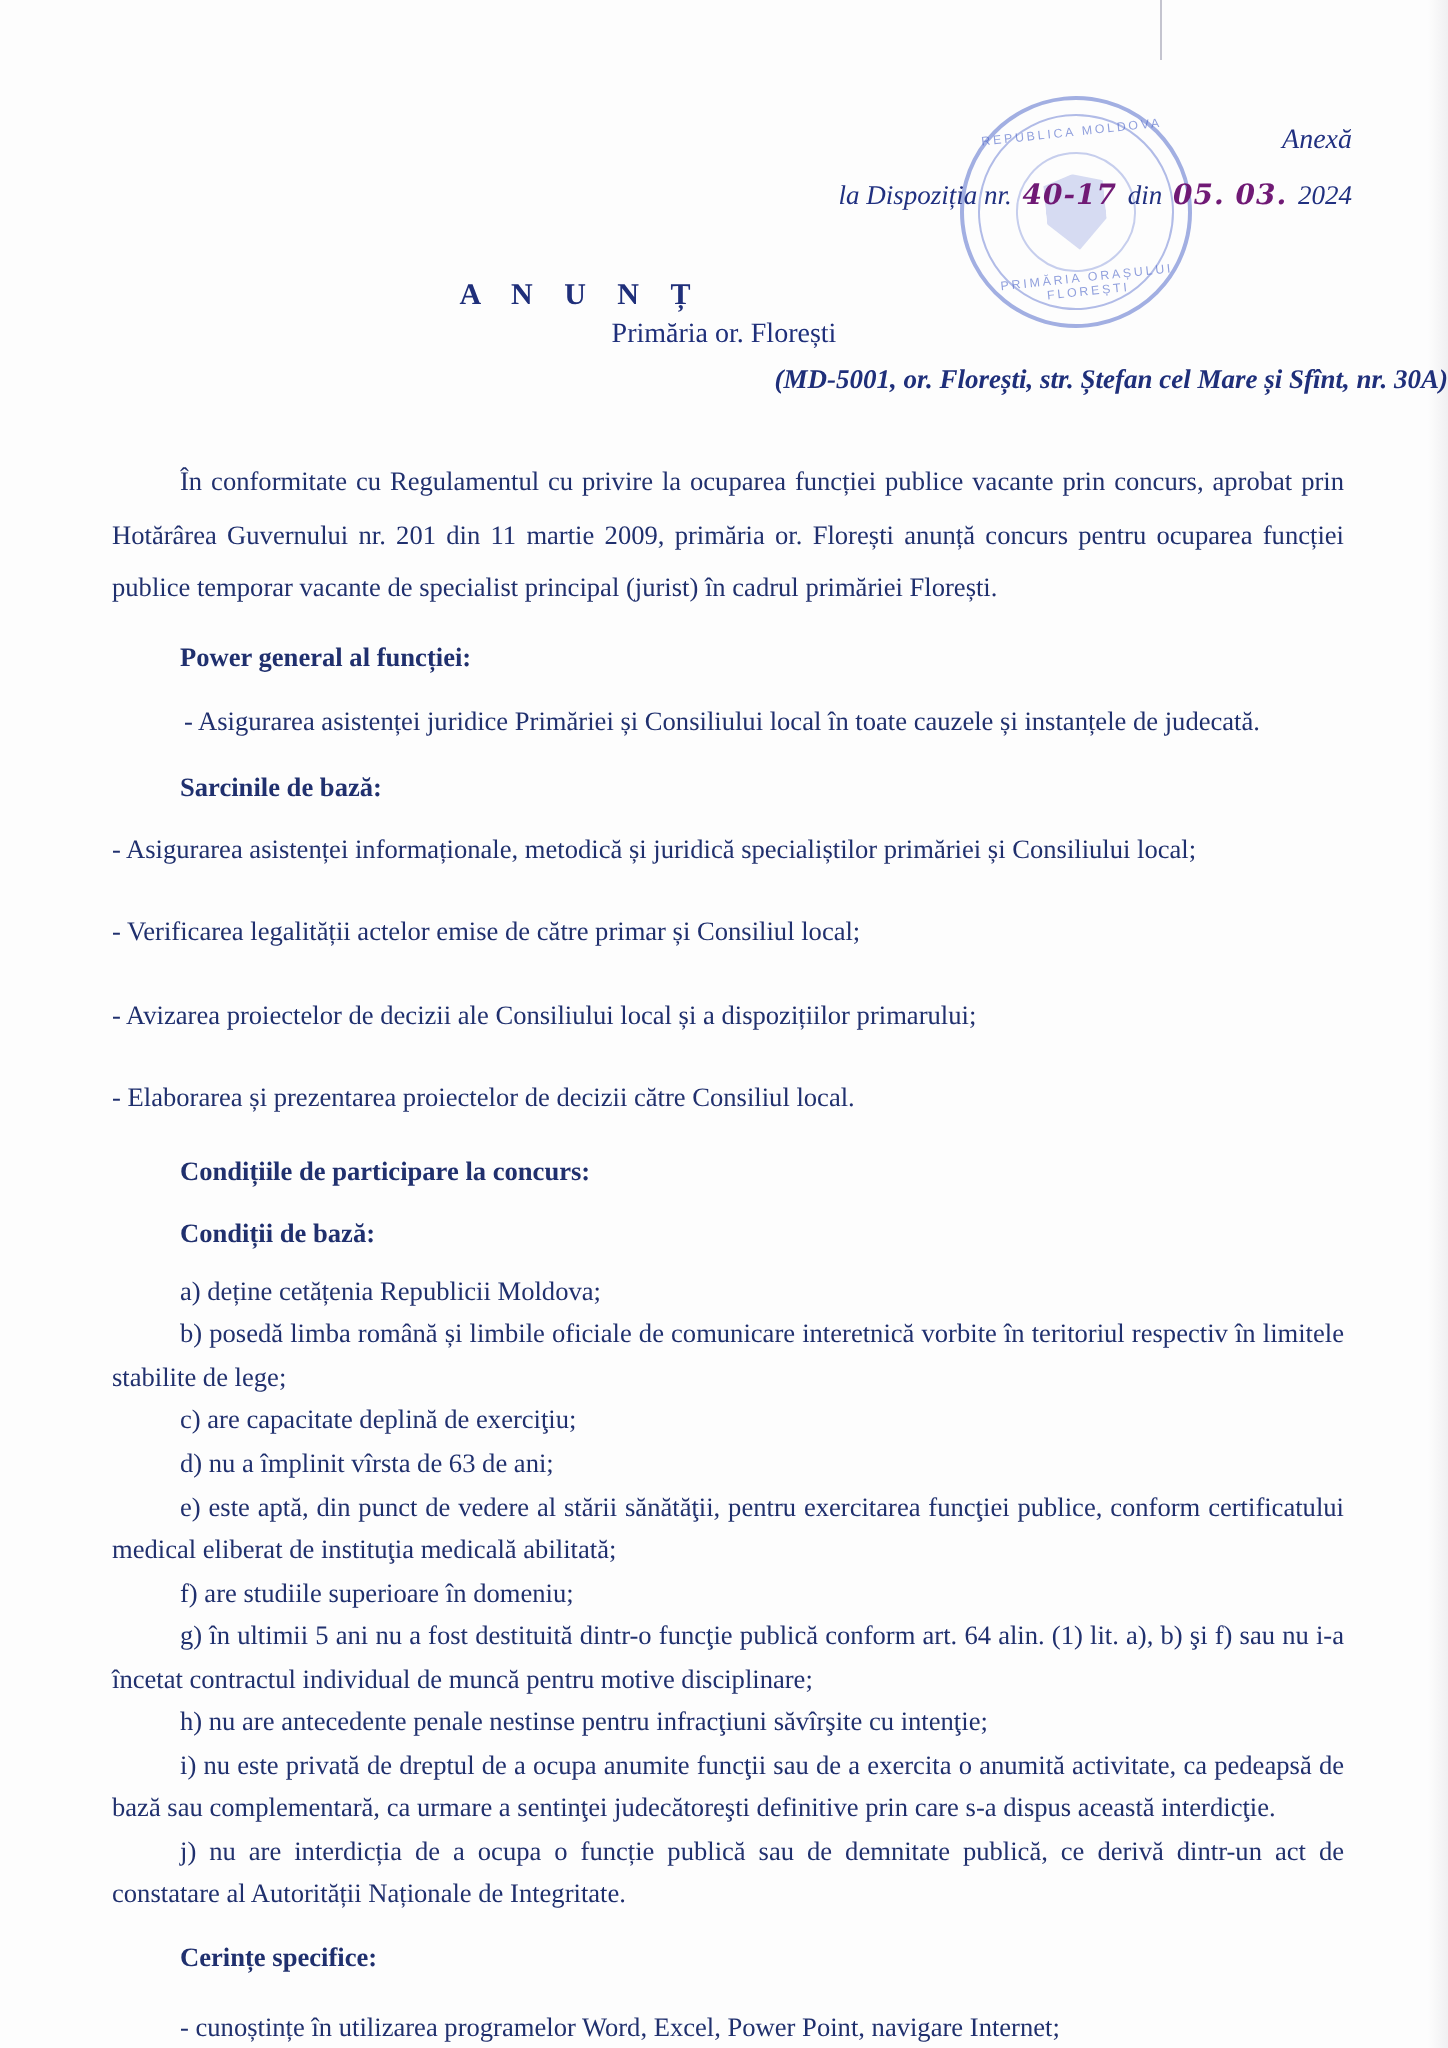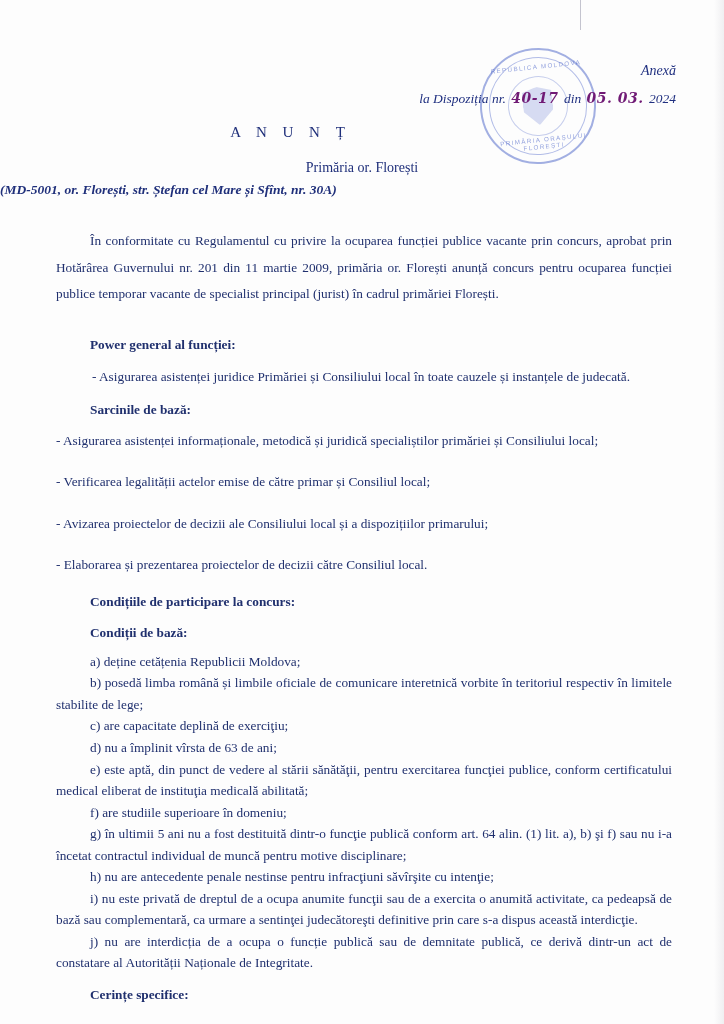--- a/index.html
+++ b/index.html
@@ -116,43 +116,43 @@
     color: rgba(40,70,190,0.60);
     font-family: "Liberation Sans", sans-serif;
   }
   .stamp-text-top { top: 13px; }
   .stamp-text-bottom { bottom: 12px; }
 
   
   .title {
     position: absolute;
     left: 0;
-    top: 124px;
+    top: 140px;
     width: 581px;
     text-align: center;
     font-size: 15px;
-    font-weight: normal;
+    font-weight: bold;
     letter-spacing: 6px;
     color: #1f2f7a;
   }
   .subtitle1 {
     position: absolute;
     left: 0;
     top: 160px;
     width: 724px;
     text-align: center;
     font-size: 14px;
     color: #1f2f7a;
   }
   .subtitle2 {
     position: absolute;
     left: 0;
     top: 182px;
     width: 724px;
-    text-align: left;
+    text-align: right;
     font-size: 13.5px;
     font-weight: bold;
     font-style: italic;
     color: #1f2f7a;
   }
 
   
   .body-area {
     position: absolute;
     left: 56px;
@@ -161,21 +161,21 @@
     font-size: 13.3px;
     line-height: 1.72;
     text-align: justify;
     color: #20306e;
   }
   p {
     margin: 0 0 0 0;
   }
   .para-intro {
     text-indent: 34px;
-    margin-bottom: 26px;
+    margin-bottom: 10px;
     line-height: 2.0;
   }
   .h-bold {
     font-weight: bold;
     margin: 4px 0 8px 34px;
   }
   .h-bold-2 {
     font-weight: bold;
     margin: 10px 0 8px 34px;
   }

